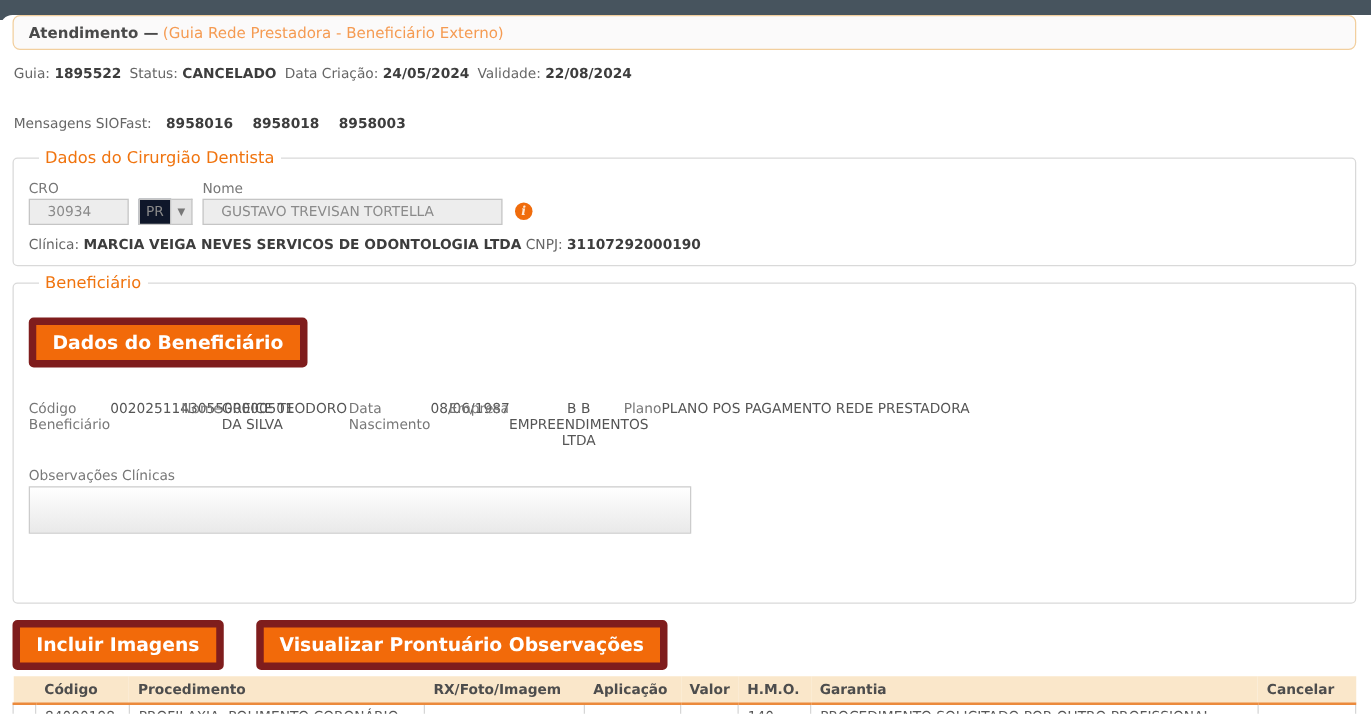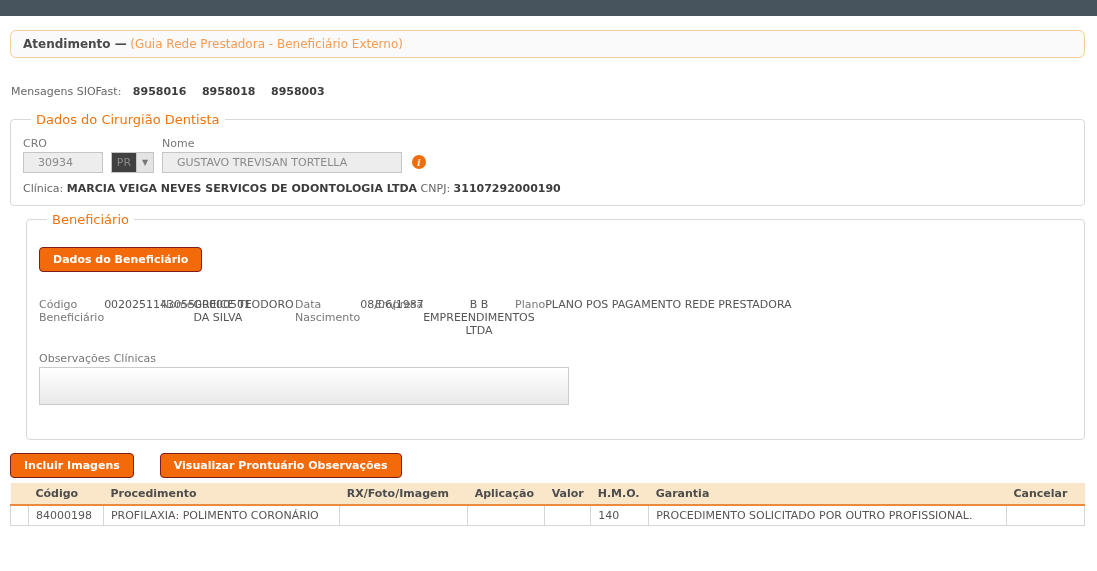--- a/index.html
+++ b/index.html
@@ -3,21 +3,21 @@
 <meta charset="utf-8">
 <style>
   * { box-sizing: border-box; margin: 0; padding: 0; }
   html,body { width: 1097px; height: 571px; background: #fff; overflow: hidden; }
   body { font-family: "DejaVu Sans", "Liberation Sans", sans-serif; font-size: 11px; color: #666; }
 
   .topbar { height: 16px; background: #47545E; width: 100%; }
   .content { background: #fff; margin-top: -8px; border-top-left-radius: 10px; position: relative; min-height: 563px; padding: 0 12px 0 10px; }
 
   
-  .att-box { margin-top: 22px; border: 1px solid #F2CF9E; border-radius: 6px; background: #fbfafa; padding: 6px 12px; }
+  .att-box { margin-top: 4px; border: 1px solid #F2CF9E; border-radius: 6px; background: #fbfafa; padding: 6px 12px; }
   .att-title { color: #4a4a4a; font-weight: bold; font-size: 12px; }
   .att-sub { color: #F59B52; font-size: 12px; }
 
   
   .guia-line { margin-top: 12px; padding-left: 1px; }
   .guia-line .lbl { color: #666; }
   .guia-line .val { color: #3d3d3d; font-weight: bold; }
   .pair { margin-right: 3px; }
 
   .msgs { margin-top: 27px; padding-left: 1px; }
@@ -26,32 +26,32 @@
 
   fieldset { border: 1px solid #d9d9d9; border-radius: 4px; padding: 8px 12px 10px 12px; margin-top: 14px; }
   fieldset legend { color: #F0740F; font-size: 13px; padding: 0 5px; margin-left: 8px; }
 
   .field-row { display: flex; align-items: flex-end; margin-top: 2px; }
   .fgroup { display: flex; flex-direction: column; }
   .flabel { color: #777; margin-bottom: 2px; }
   .tinput { height: 21px; background: #ededed; border: 1px solid #c5c5c5; color: #8a8a8a; padding: 0 14px; font-size: 11px; font-family: inherit; display: flex; align-items: center; }
   .cro-input { width: 80px; }
   .uf-wrap { display: flex; margin-left: 8px; }
-  .uf-box { width: 26px; height: 21px; background: #404040; border: 1px solid #c5c5c5; color: #8a8a8a; display: flex; align-items: center; justify-content: center; }
+  .uf-box { width: 26px; height: 21px; background: #0f172a; border: 1px solid #c5c5c5; color: #8a8a8a; display: flex; align-items: center; justify-content: center; }
   .uf-arrow { width: 17px; height: 21px; background: #e4e4e4; border: 1px solid #c5c5c5; border-left: none; color: #777; display: flex; align-items: center; justify-content: center; font-size: 8px; }
   .nome-group { margin-left: 8px; }
   .nome-input { width: 240px; }
   .info-icon { width: 14px; height: 14px; border-radius: 50%; background: #F06C0C; color: #ffe9d6; font-weight: bold; font-style: italic; font-size: 10px; display: flex; align-items: center; justify-content: center; margin: 0 0 4px 10px; font-family: "DejaVu Serif", serif; }
   .clinic-line { margin-top: 9px; }
   .clinic-line .lbl { color: #666; }
   .clinic-line .val { color: #3d3d3d; font-weight: bold; }
 
-  .btn { display: inline-block; background: #F26A0A; border: 1px solid #7f1d1d; border-radius: 4px; color: #fff; font-weight: bold; font-size: 11px; padding: 5px 13px; cursor: pointer; font-family: inherit; }
+  .btn { display: inline-block; background: #F26A0A; border: 6px solid #7f1d1d; border-radius: 4px; color: #fff; font-weight: bold; font-size: 15px; padding: 5px 13px; cursor: pointer; font-family: inherit; }
 
-  .benef-fieldset { padding-bottom: 19px; margin-top: 6px; margin-left: 16px; }
+  .benef-fieldset { padding-bottom: 40px; margin-top: 6px; }
   .benef-btn-row { margin-top: 12px; }
   .benef-info { display: flex; margin-top: 26px; }
   .bcol { display: flex; flex-direction: row; }
   .bcol .flabel { margin-bottom: 1px; }
   .bcol .bval { color: #555; }
   .bcol1 { width: 122px; } .bcol2 { width: 134px; } .bcol3 { width: 80px; } .bcol4 { width: 140px; text-align: center; } .bcol5 { flex: 1; }
   .obs-label { margin-top: 15px; color: #777; }
   .obs-area { width: 530px; height: 38px; margin-top: 2px; border: 1px solid #ccc; background: linear-gradient(#ffffff, #e9e9e9); resize: none; font-family: inherit; font-size: 11px; padding: 3px 5px; color: #555; }
   .benef-buttons { margin-top: 12px; display: flex; gap: 15px; }
 
@@ -68,20 +68,26 @@
 <body>
 
 <div class="topbar"></div>
 <div class="content">
 
   <div class="att-box">
     <span class="att-title">Atendimento —</span>
     <span class="att-sub">(Guia Rede Prestadora - Beneficiário Externo)</span>
   </div>
 
+  <div class="guia-line">
+    <span class="pair"><span class="lbl">Guia:</span> <span class="val">1895522</span></span>
+    <span class="pair"><span class="lbl">Status:</span> <span class="val">CANCELADO</span></span>
+    <span class="pair"><span class="lbl">Data Criação:</span> <span class="val">24/05/2024</span></span>
+    <span class="pair"><span class="lbl">Validade:</span> <span class="val">22/08/2024</span></span>
+  </div>
 
   <div class="msgs">
     <span class="lbl">Mensagens SIOFast:</span>
     <span class="val">8958016</span>
     <span class="val">8958018</span>
     <span class="val">8958003</span>
   </div>
 
   <fieldset>
     <legend>Dados do Cirurgião Dentista</legend>

